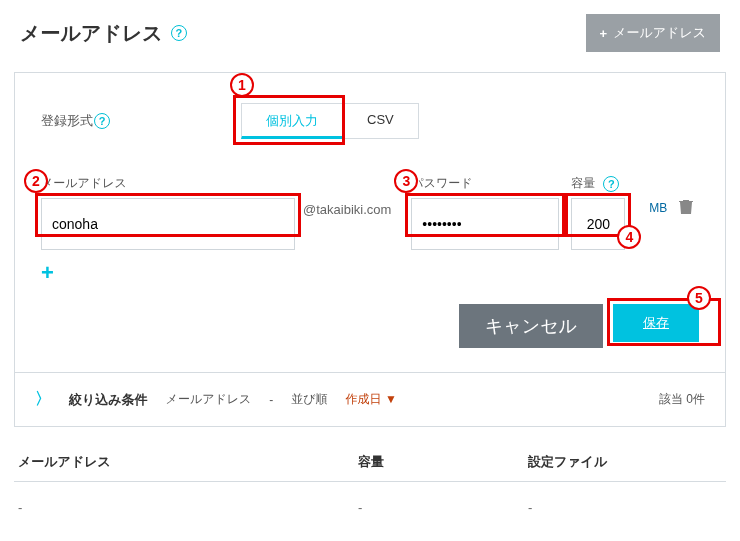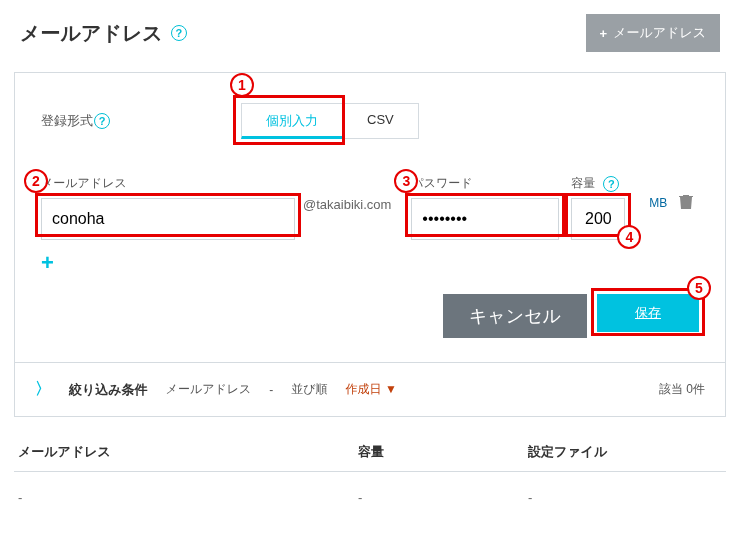--- a/index.html
+++ b/index.html
@@ -21,34 +21,34 @@
     
     .tabs { display: flex; }
     .tab { padding: 8px 24px; border: 1px solid #d5dbe0; background: #fff; font-size: 13px; cursor: pointer; color: #333; }
     .tab.active { color: #00c2e0; border-bottom: 3px solid #00c2e0; padding-bottom: 6px; font-family: Liberation Serif, serif; }
     .tab + .tab { border-left: none; text-align: right; }
 
     .fields-row { display: flex; align-items: flex-end; gap: 12px; }
     .field-block { display: flex; flex-direction: column; gap: 6px; }
     .field-block label { color: #555; font-size: 12px; }
     .label-with-help { display: flex; align-items: center; gap: 8px; }
-    input[type="text"], input[type="password"] { height: 42px; border: 1px solid #cfd6db; padding: 0 10px; font-size: 16px; outline: none; }
+    input[type="text"], input[type="password"] { height: 52px; border: 1px solid #cfd6db; padding: 0 10px; font-size: 14px; outline: none; }
     .email-input { width: 254px; }
     .password-input { width: 148px; }
     .capacity-input { width: 54px; text-align: center; }
     .domain-text { color: #666; font-size: 13px; align-self: center; margin-bottom: 7px; margin-left: -4px; margin-right: 8px; text-align: center; }
     .unit-text { color: #0369a1; font-size: 12px; align-self: center; margin-bottom: 9px; margin-left: 12px; }
     .trash-icon { color: #888; align-self: center; margin-bottom: 9px; cursor: pointer; }
     .trash-icon svg { width: 14px; height: 16px; fill: #888; }
 
     .add-row-plus { color: #00c2e0; font-size: 22px; font-weight: bold; cursor: pointer; margin-top: 10px; display: inline-block; }
 
     .action-bar { display: flex; justify-content: flex-end; gap: 10px; margin-top: 18px; }
     .btn-cancel { background: #6c757d; color: #fff; border: none; padding: 10px 26px; font-size: 18px; cursor: pointer; }
-    .btn-save { background: #00c2e0; color: #fff; border: none; padding: 10px 38px; font-size: 13px; cursor: pointer; text-decoration: underline; }
+    .btn-save { background: #00c2e0; color: #fff; border: none; padding: 10px 30px; font-size: 13px; cursor: pointer; text-decoration: underline; }
 
     
     .callout-marker { position: absolute; width: 24px; height: 24px; border: 2.5px solid #e60000; border-radius: 50%; display: flex; align-items: center; justify-content: center; color: #e60000; font-weight: bold; font-size: 14px; background: #fff; z-index: 10; }
     .callout-1 { top: -30px; left: -11px; }
     .callout-2 { top: -6px; left: -17px; }
     .callout-box { position: absolute; border: 3px solid #e60000; pointer-events: none; z-index: 5; }
 
     
     .filter-bar { border: 1px solid #d5dbe0; border-top: none; margin: 0 14px; padding: 16px 20px; display: flex; align-items: center; gap: 18px; font-size: 12px; color: #555; }
     .filter-bar .chevron { color: #00c2e0; font-size: 16px; font-weight: bold; }

